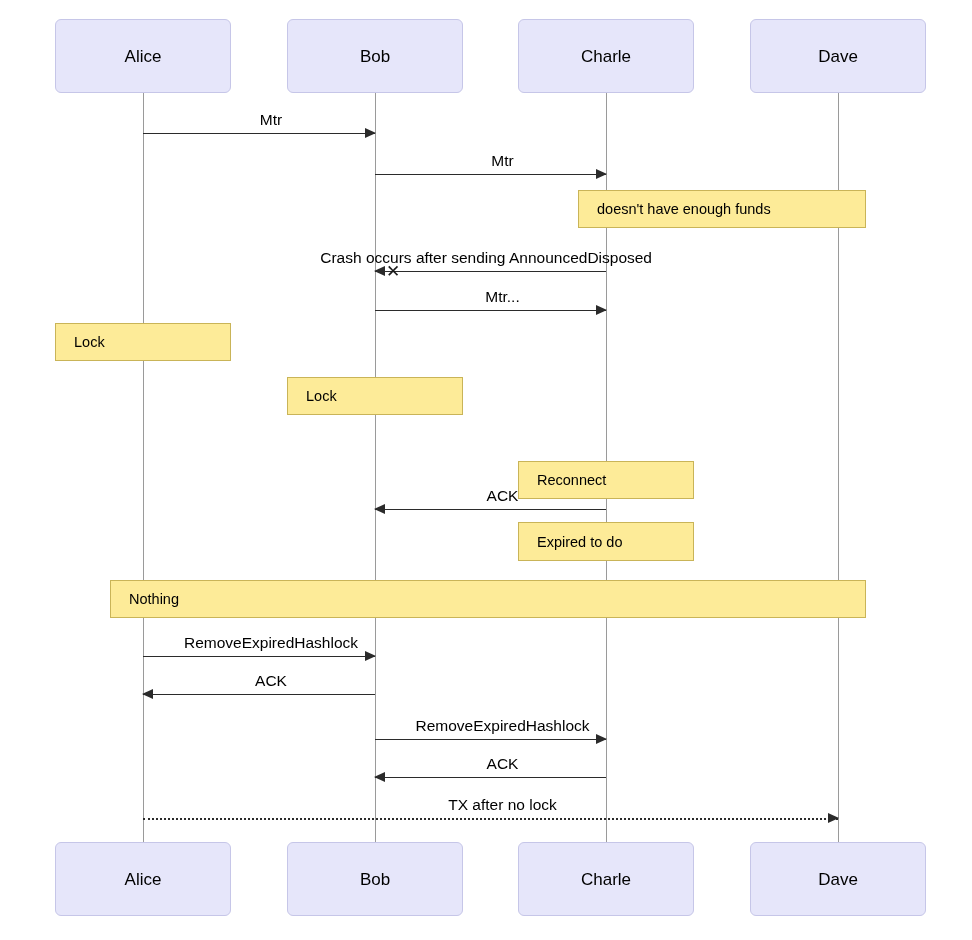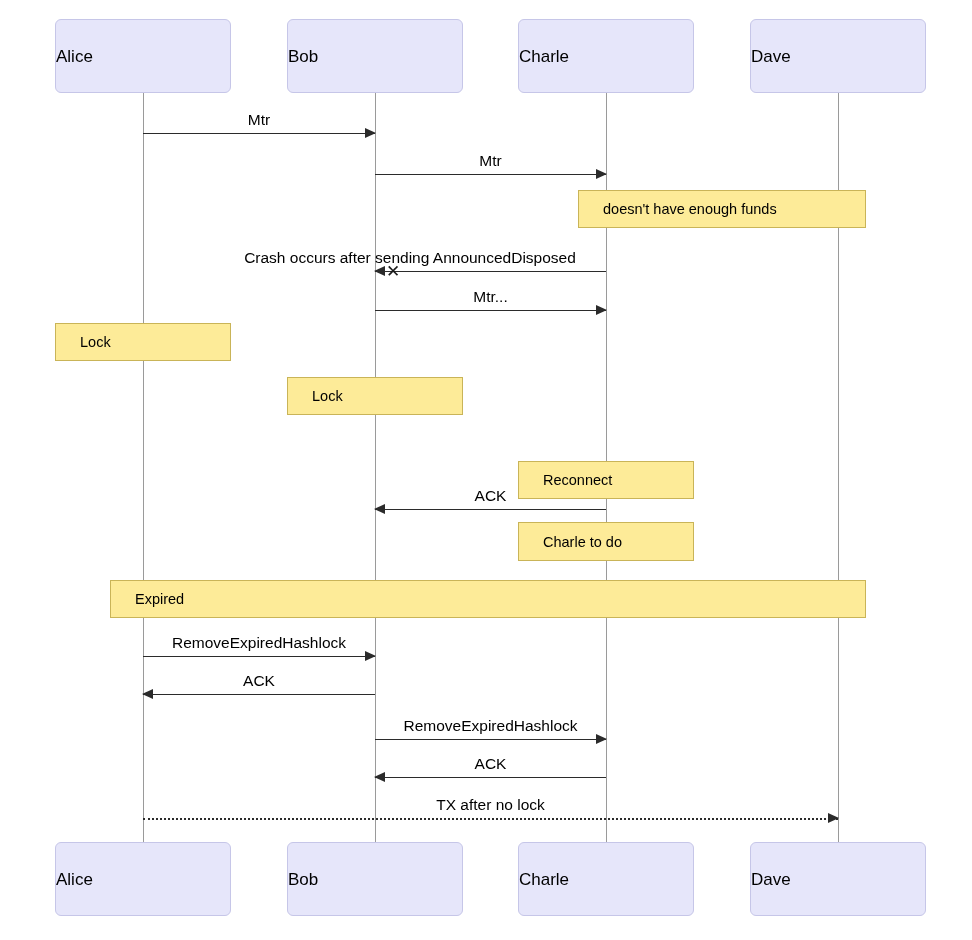--- a/index.html
+++ b/index.html
@@ -26,37 +26,37 @@
   }
   
   .actor-box {
     position: absolute;
     box-sizing: border-box;
     background: #e6e6fa;
     border: 1px solid #c6c6e8;
     border-radius: 6px;
     display: flex;
     align-items: center;
-    justify-content: flex-start;
+    justify-content: center;
     color: #000000;
     font-size: 17px;
     line-height: 1;
     z-index: 5;
   }
   
   .note-box {
     position: absolute;
     box-sizing: border-box;
     background: #fdeb98;
     border: 1px solid #c9b458;
     display: flex;
     align-items: center;
     color: #000000;
     font-size: 14.5px;
-    padding-left: 24px;
+    padding-left: 18px;
     z-index: 4;
   }
   
   .message {
     position: absolute;
     z-index: 6;
   }
   .msg-line {
     position: absolute;
     left: 0;
@@ -87,25 +87,26 @@
   }
   .msg-label {
     position: absolute;
     bottom: 5px;
     width: 100%;
     text-align: center;
     color: #000000;
     font-size: 15.5px;
     white-space: nowrap;
     line-height: 1.1;
+    margin-left: 12px;
   }
   .msg-label.wide {
     width: 460px;
     left: -195px;
-    text-align: center;
+    text-align: right;
   }
   
   .crash-x {
     position: absolute;
     color: #1a1a1a;
     font-size: 17px;
     line-height: 1;
     font-weight: 400;
     z-index: 7;
   }
@@ -127,24 +128,24 @@
       <div class="note-box" style="left: 55px; top: 323px; width: 176px; height: 38px;">
         <span>Lock</span>
       </div>
       <div class="note-box" style="left: 287px; top: 377px; width: 176px; height: 38px;">
         <span>Lock</span>
       </div>
       <div class="note-box" style="left: 518px; top: 430px; width: 176px; height: 38px; margin-top: 31px;">
         <span>Reconnect</span>
       </div>
       <div class="note-box" style="left: 518px; top: 522px; width: 176px; height: 39px;">
-        <span>Charle to do</span>
+        <span>Expired to do</span>
       </div>
       <div class="note-box" style="left: 110px; top: 580px; width: 756px; height: 38px;">
-        <span>Expired</span>
+        <span>Nothing</span>
       </div>
     </div>
   <div id="messages-layer">
       <div class="message" style="left: 143px; top: 133px; width: 232px; height: 0px;">
         <div class="msg-line"></div>
         <div class="arrow-head right"></div>
         <div class="msg-label">Mtr</div>
       </div>
       <div class="message" style="left: 375px; top: 174px; width: 231px; height: 0px;">
         <div class="msg-line"></div>

